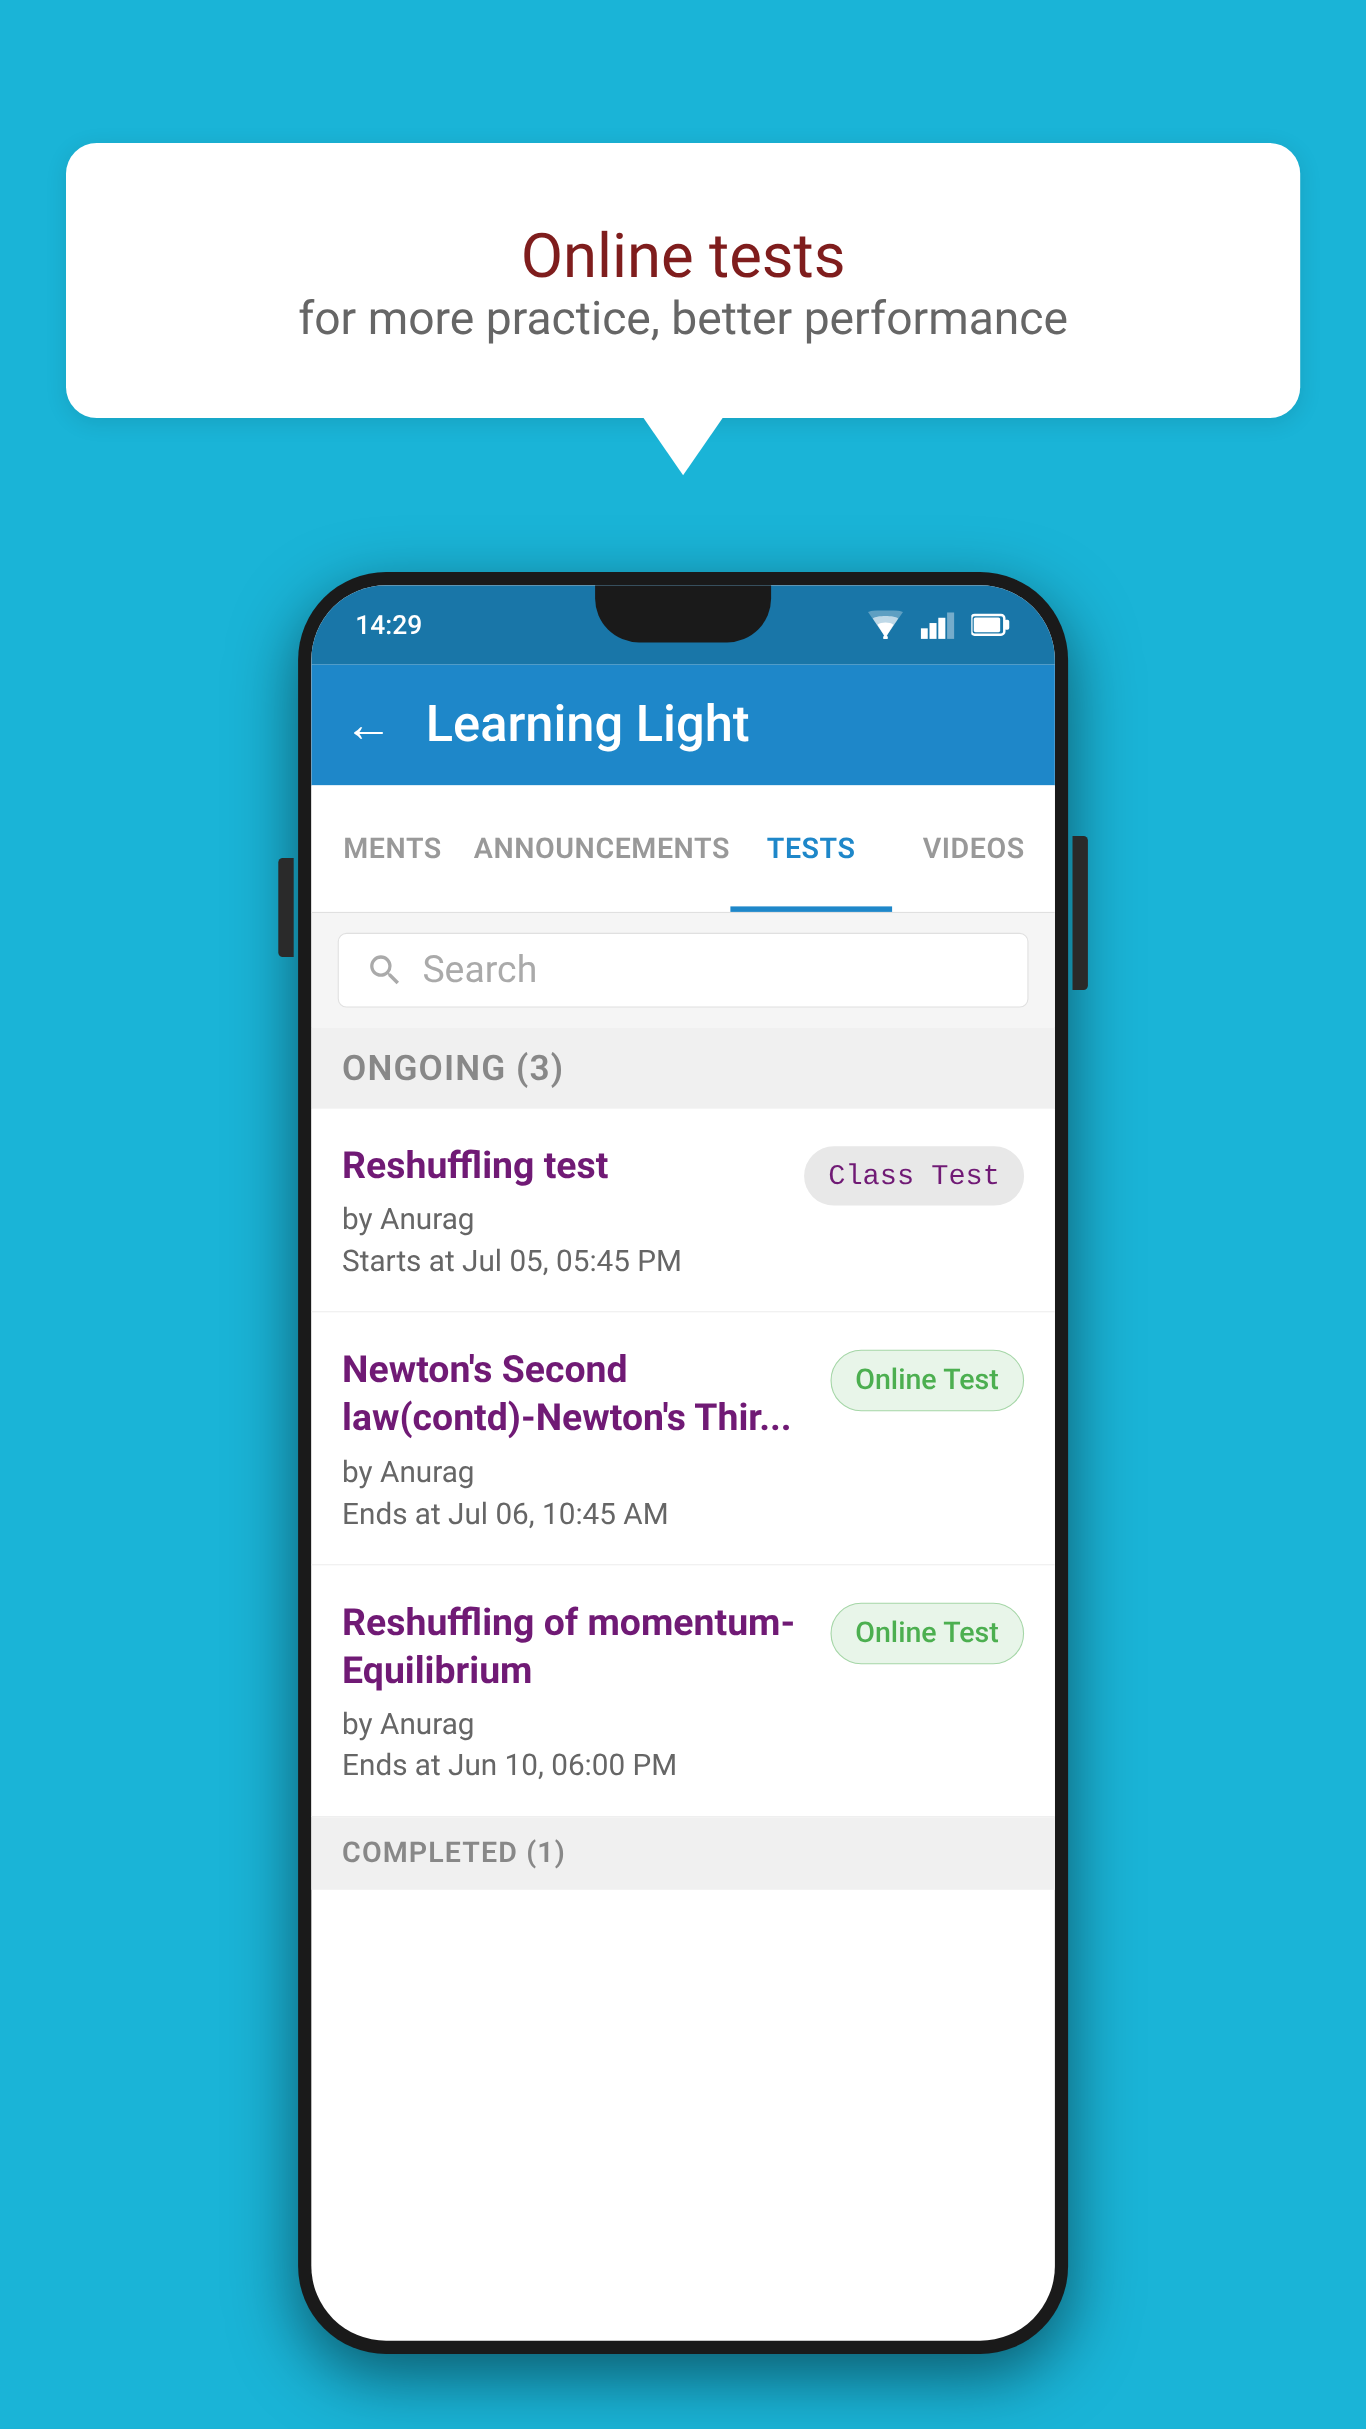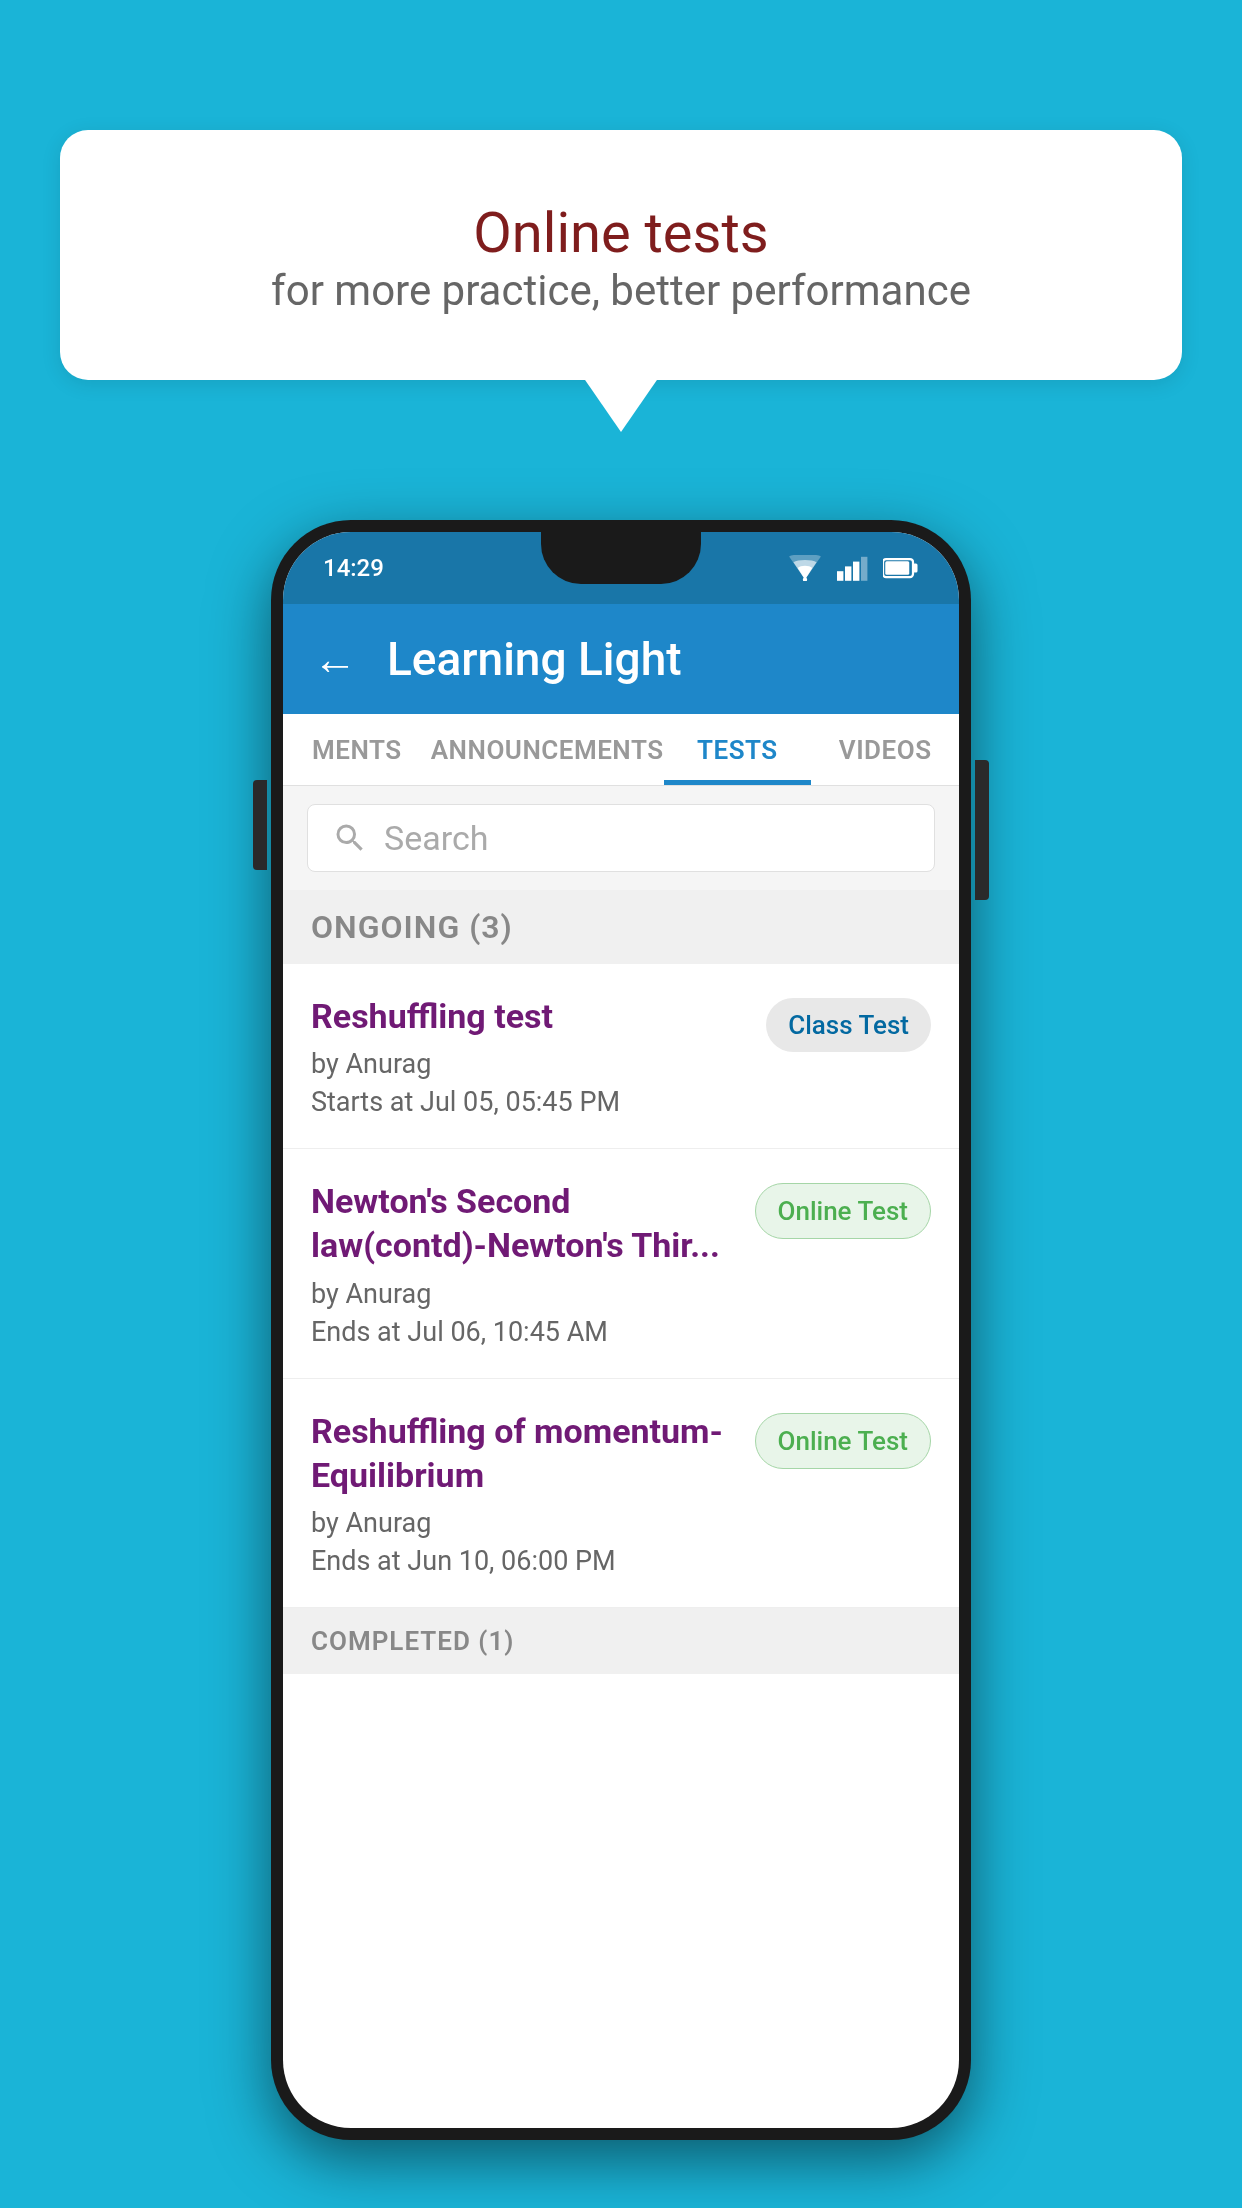--- a/index.html
+++ b/index.html
@@ -169,21 +169,21 @@
 
     .app-title {
       color: white;
       font-size: 46px;
       font-weight: 500;
     }
 
     
     .tab-bar {
       background: white;
-      height: 72px;
+      height: 116px;
       display: flex;
       align-items: stretch;
       border-bottom: 1px solid #e0e0e0;
       overflow: hidden;
     }
 
     .tab {
       flex: 1;
       display: flex;
       align-items: center;
@@ -290,21 +290,22 @@
       flex-shrink: 0;
       padding: 12px 22px;
       border-radius: 40px;
       font-size: 26px;
       font-weight: 500;
       margin-top: 4px;
     }
 
     .badge-class {
       background: #e8e8e8;
-      color: #0369a1;
+      color: #701a75;
+      font-family: Liberation Mono, monospace;
     }
 
     .badge-online {
       background: #e8f5e9;
       color: #4caf50;
       border: 1.5px solid #a5d6a7;
     }
 
     
     .completed-header {

